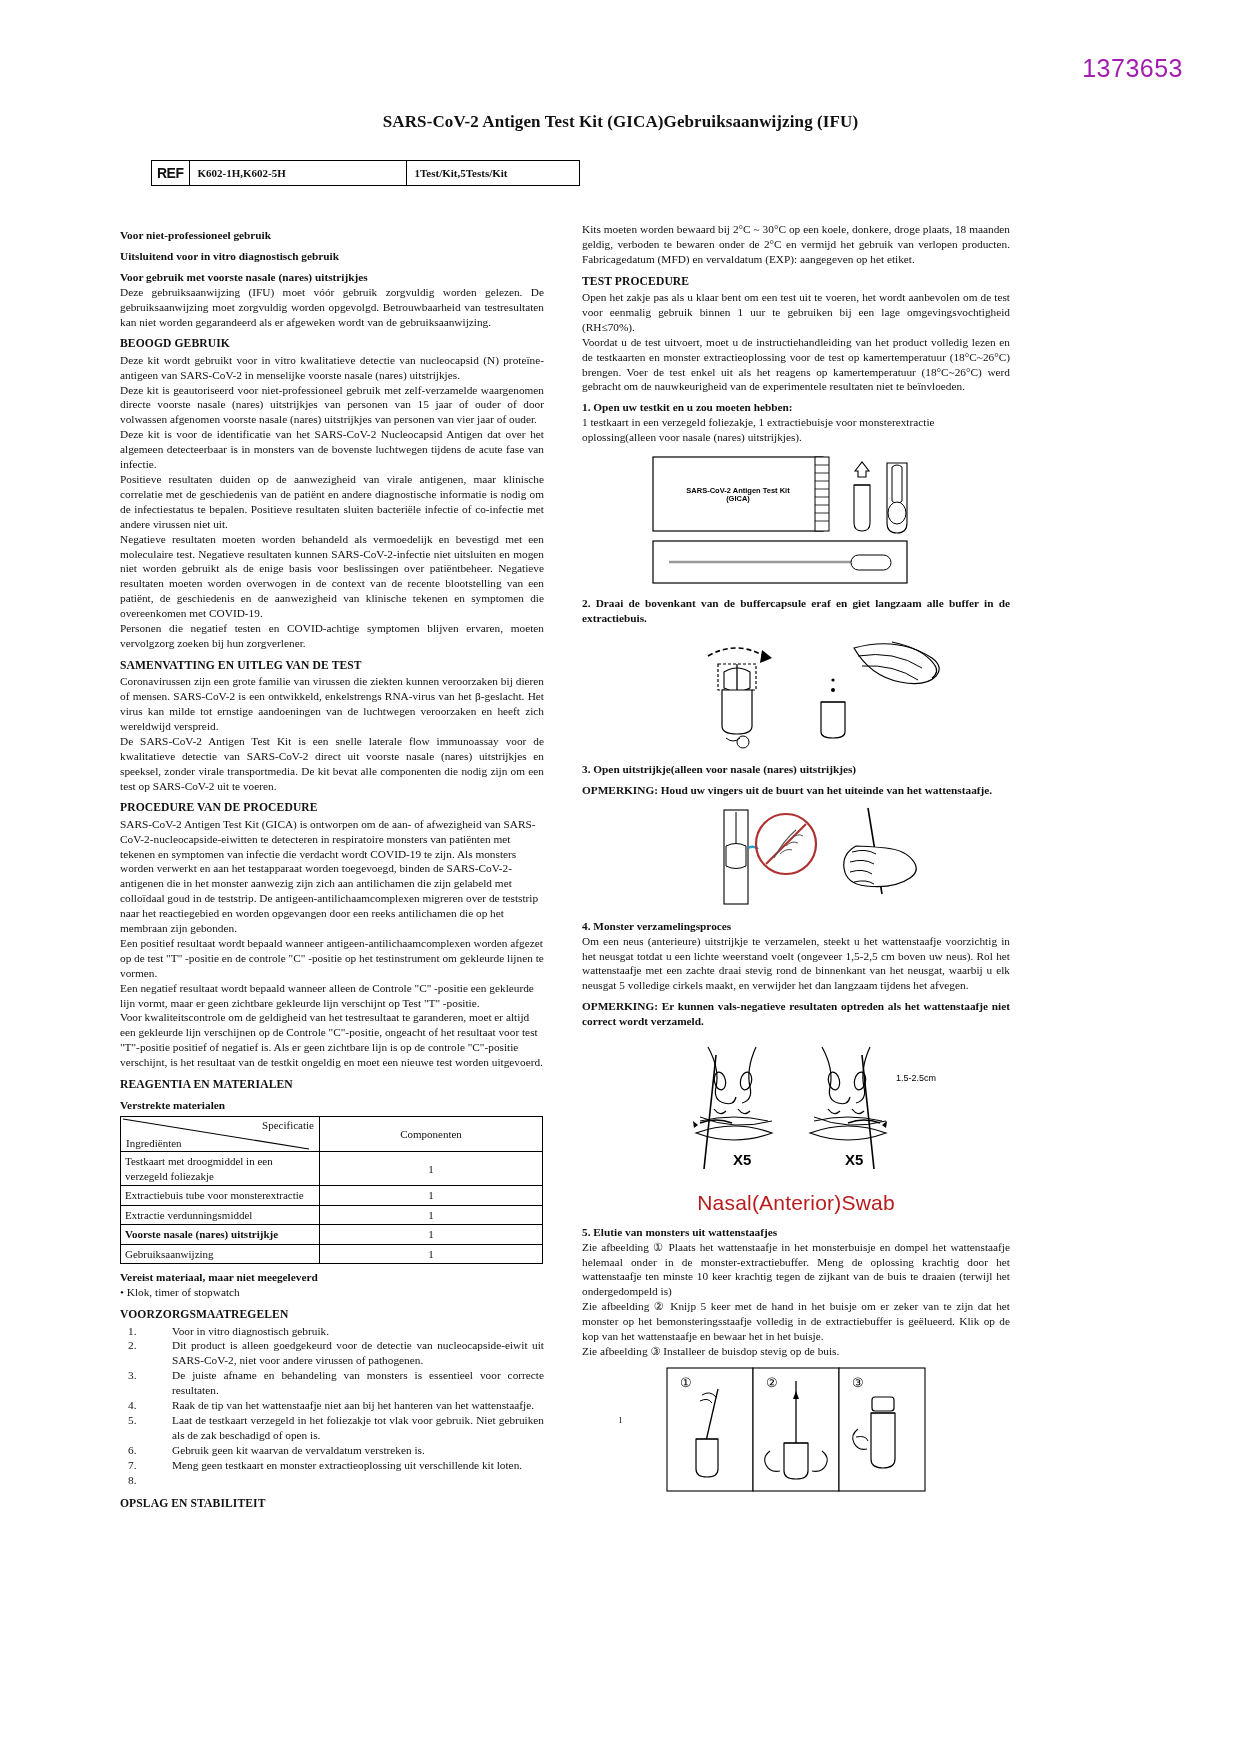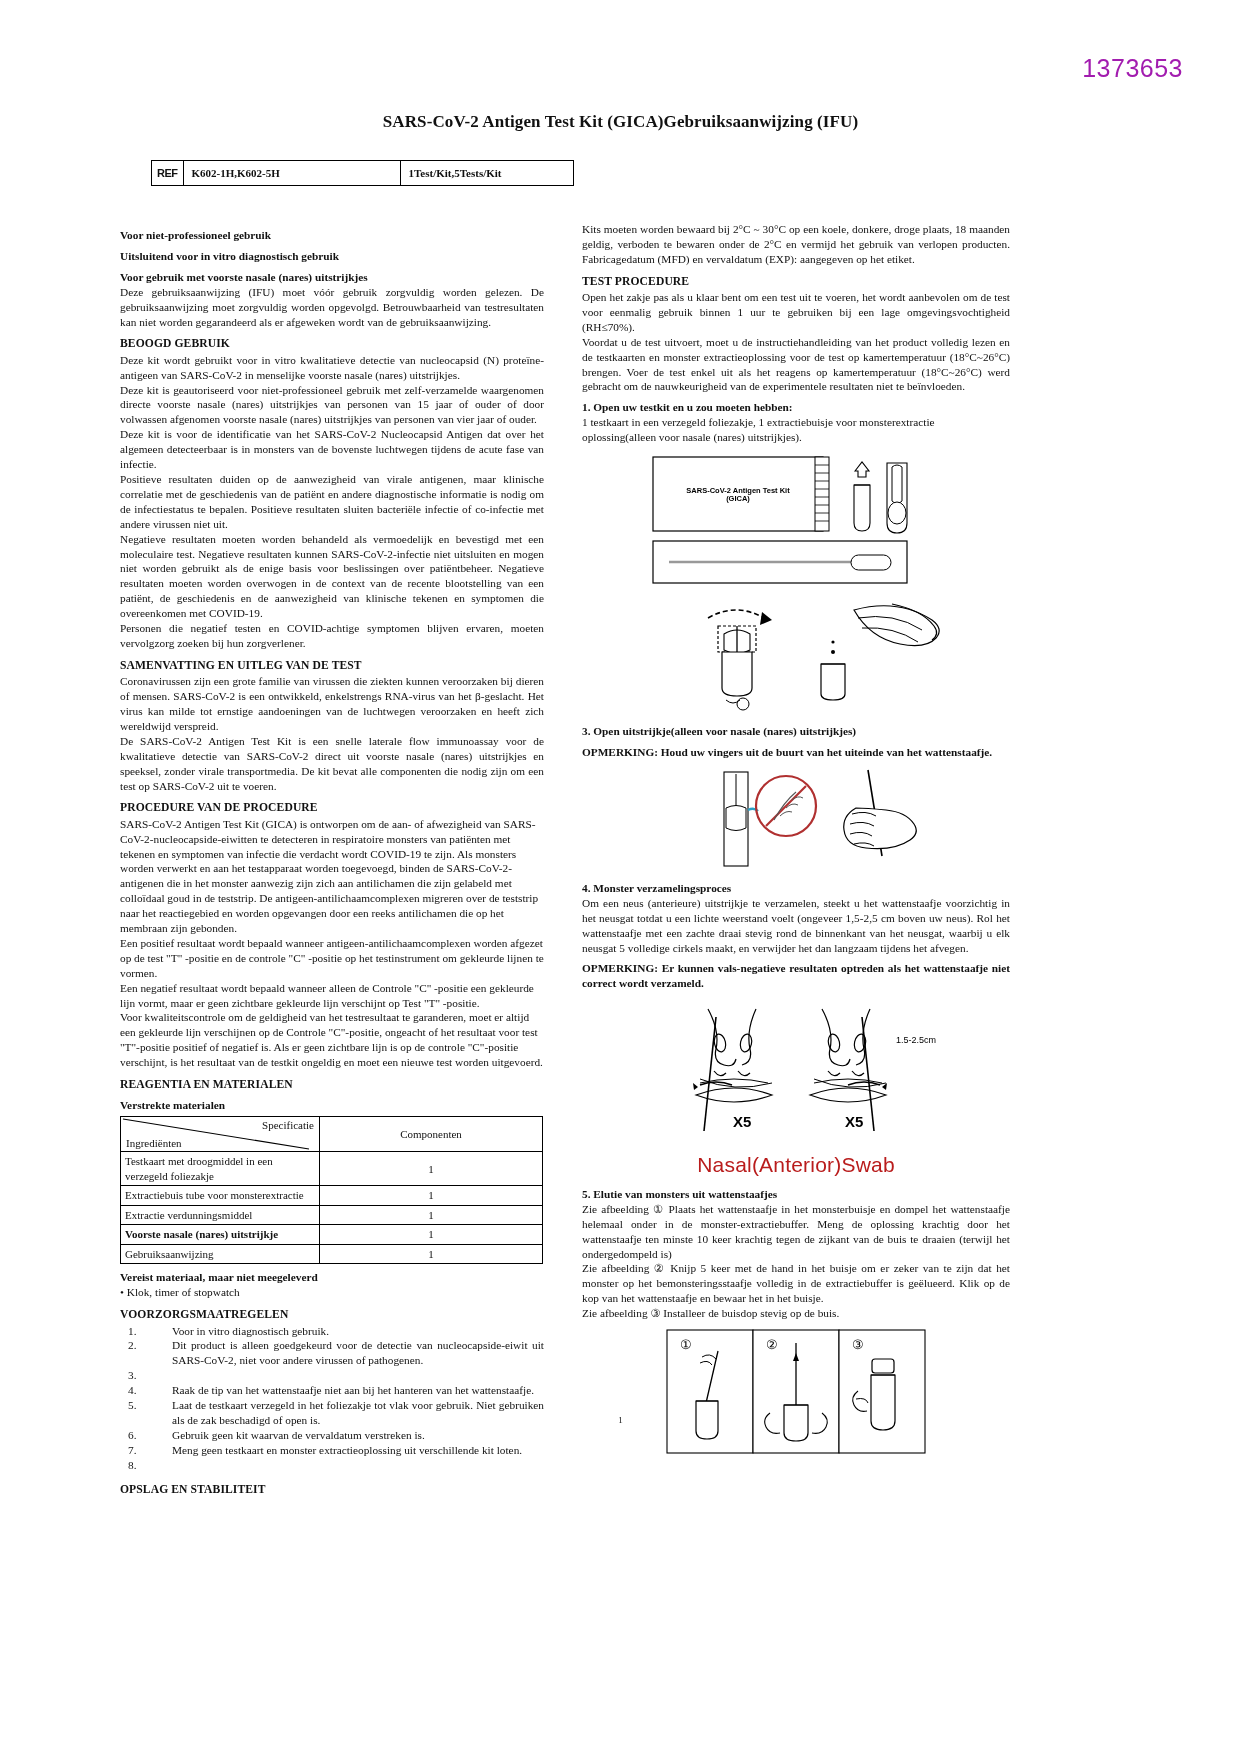--- a/index.html
+++ b/index.html
@@ -27,21 +27,21 @@
   
   .refbox{
     position:absolute;left:151px;top:160px;
     display:flex;align-items:stretch;height:24px;
     border:1.6px solid #000;
   }
   .ref-tag{
     display:flex;align-items:center;justify-content:center;
     padding:0 5px;border-right:1.6px solid #000;
     font-family:"Liberation Sans",sans-serif;
-    font-weight:bold;font-size:11px;letter-spacing:-0.5px;
+    font-weight:bold;font-size:14px;letter-spacing:-0.5px;
   }
   .ref-cell{
     display:flex;align-items:center;
     padding:0 8px;font-size:11px;font-weight:600;
   }
   .ref-cell.first{width:200px;border-right:1.2px solid #000;}
   .ref-cell.second{width:156px;}
 
   
   .col{position:absolute;top:222px;font-size:11.3px;line-height:1.32;}
@@ -175,20 +175,21 @@
       <li>
           <span class="n">1.</span>
           <span class="t">Voor in vitro diagnostisch gebruik.</span>
         </li>
       <li>
           <span class="n">2.</span>
           <span class="t">Dit product is alleen goedgekeurd voor de detectie van nucleocapside-eiwit uit SARS-CoV-2, niet voor andere virussen of pathogenen.</span>
         </li>
       <li>
           <span class="n">3.</span>
+          <span class="t">De juiste afname en behandeling van monsters is essentieel voor correcte resultaten.</span>
         </li>
       <li>
           <span class="n">4.</span>
           <span class="t">Raak de tip van het wattenstaafje niet aan bij het hanteren van het wattenstaafje.</span>
         </li>
       <li>
           <span class="n">5.</span>
           <span class="t">Laat de testkaart verzegeld in het foliezakje tot vlak voor gebruik. Niet gebruiken als de zak beschadigd of open is.</span>
         </li>
       <li>
@@ -237,20 +238,21 @@
         <line x1="243" y1="32" x2="259" y2="32" stroke="#000" stroke-width="1.1"></line>
         <path d="M276 10 l0 60 q0 10 10 10 q10 0 10 -10 l0 -60 z" fill="#fff" stroke="#000" stroke-width="1.1"></path>
         <path d="M281 14 q5 -4 10 0 l0 34 q-5 5 -10 0 z" fill="#fff" stroke="#000" stroke-width="1"></path>
         <ellipse cx="286" cy="60" rx="9" ry="11" fill="#fff" stroke="#000" stroke-width="1"></ellipse>
         <rect x="42" y="88" width="254" height="42" fill="#fff" stroke="#000" stroke-width="1.2"></rect>
         <line x1="58" y1="109" x2="240" y2="109" stroke="#999" stroke-width="2.4"></line>
         <rect x="240" y="102" width="40" height="15" rx="7.5" fill="#fff" stroke="#000" stroke-width="1"></rect>
       </svg>
     </div>
 
+    <p class="lede stepttl">2. Draai de bovenkant van de buffercapsule eraf en giet langzaam alle buffer in de extractiebuis.</p>
 
     <div class="fig">
       <svg width="380" height="120" viewBox="0 0 380 120">
         <path d="M102 22 q28 -16 56 0" fill="none" stroke="#000" stroke-width="1.6" stroke-dasharray="5,3"></path>
         <path d="M156 16 l10 8 l-12 5 z" fill="#000"></path>
         <rect x="112" y="30" width="38" height="26" fill="none" stroke="#000" stroke-width="1.2" stroke-dasharray="3,2"></rect>
         <path d="M118 38 q13 -8 26 0 l0 16 q-13 7 -26 0 z" fill="#fff" stroke="#000" stroke-width="1.1"></path>
         <line x1="131" y1="30" x2="131" y2="92" stroke="#000" stroke-width="1.3"></line>
         <path d="M116 56 l0 36 q0 8 15 8 q15 0 15 -8 l0 -36 z" fill="#fff" stroke="#000" stroke-width="1.2"></path>
         <path d="M215 68 l0 30 q0 6 12 6 q12 0 12 -6 l0 -30 z" fill="#fff" stroke="#000" stroke-width="1.2"></path>

